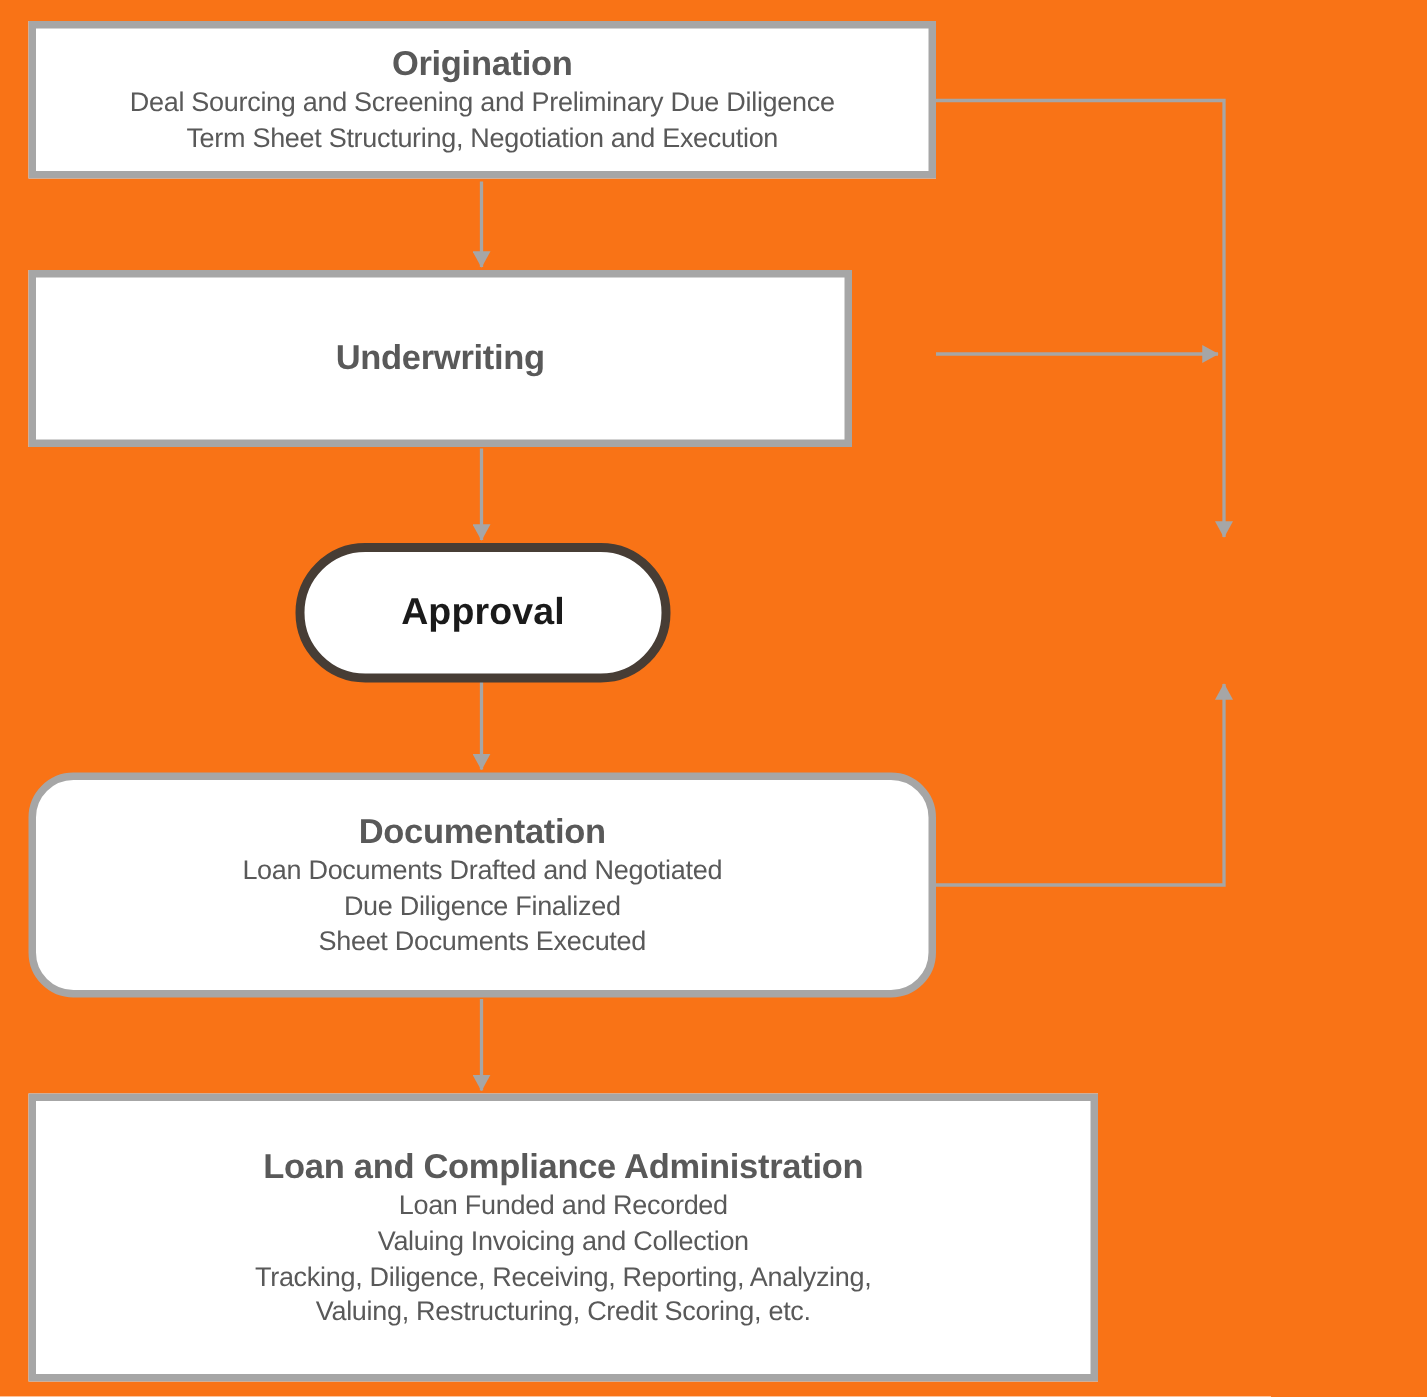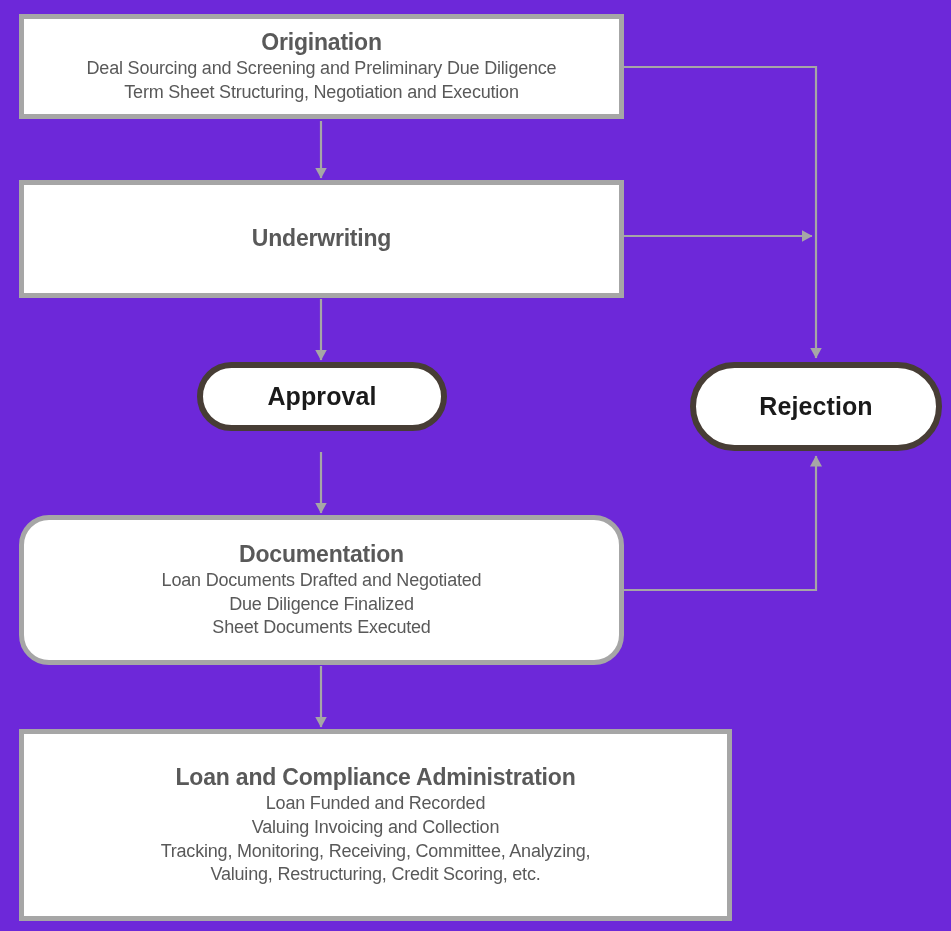--- a/index.html
+++ b/index.html
@@ -8,21 +8,21 @@
     padding: 0;
     background: #ffffff;
   }
   body {
     font-family: "Liberation Sans", sans-serif;
   }
   #canvas {
     position: relative;
     width: 951px;
     height: 931px;
-    background: #6d28d9;
+    background: #f97316;
     overflow: hidden;
   }
   svg#connectors {
     position: absolute;
     left: 0;
     top: 0;
     width: 951px;
     height: 931px;
     pointer-events: none;
   }
@@ -108,40 +108,37 @@
       <path d="M624,590 L816,590 L816,456" fill="none" stroke="#a6a6a6" stroke-width="2.2" marker-end="url(#arrow-generic)"></path>
     </g>
   </svg>
 
   <div class="node proc" style="left:19px; top:14px; width:605px; height:105px;">
     <div class="node-title">Origination</div>
     <div class="node-line">Deal Sourcing and Screening and Preliminary Due Diligence</div>
     <div class="node-line">Term Sheet Structuring, Negotiation and Execution</div>
   </div>
 
-  <div class="node proc" style="left:19px; top:180px; width:605px; height:118px;">
+  <div class="node proc" style="left:19px; top:180px; width:549px; height:118px;">
     <div class="node-title">Underwriting</div>
   </div>
 
-  <div class="node pill" style="left:197px; top:362px; width:250px; height:69px;">
+  <div class="node pill" style="left:197px; top:362px; width:250px; height:93px;">
     <div class="pill-label">Approval</div>
   </div>
 
-  <div class="node pill" style="left:690px; top:362px; width:252px; height:89px;">
-    <div class="pill-label">Rejection</div>
-  </div>
 
   <div class="node proc" style="left:19px; top:515px; width:605px; height:150px;border-radius:30px;">
     <div class="node-title">Documentation</div>
     <div class="node-line">Loan Documents Drafted and Negotiated</div>
     <div class="node-line">Due Diligence Finalized</div>
     <div class="node-line">Sheet Documents Executed</div>
   </div>
 
   <div class="node proc" style="left:19px; top:729px; width:713px; height:192px;">
     <div class="node-title">Loan and Compliance Administration</div>
     <div class="node-line">Loan Funded and Recorded</div>
     <div class="node-line">Valuing Invoicing and Collection</div>
-    <div class="node-line">Tracking, Monitoring, Receiving, Committee, Analyzing,</div>
+    <div class="node-line">Tracking, Diligence, Receiving, Reporting, Analyzing,</div>
     <div class="node-line">Valuing, Restructuring, Credit Scoring, etc.</div>
   </div>
 
 </div>
 
 </body></html>

